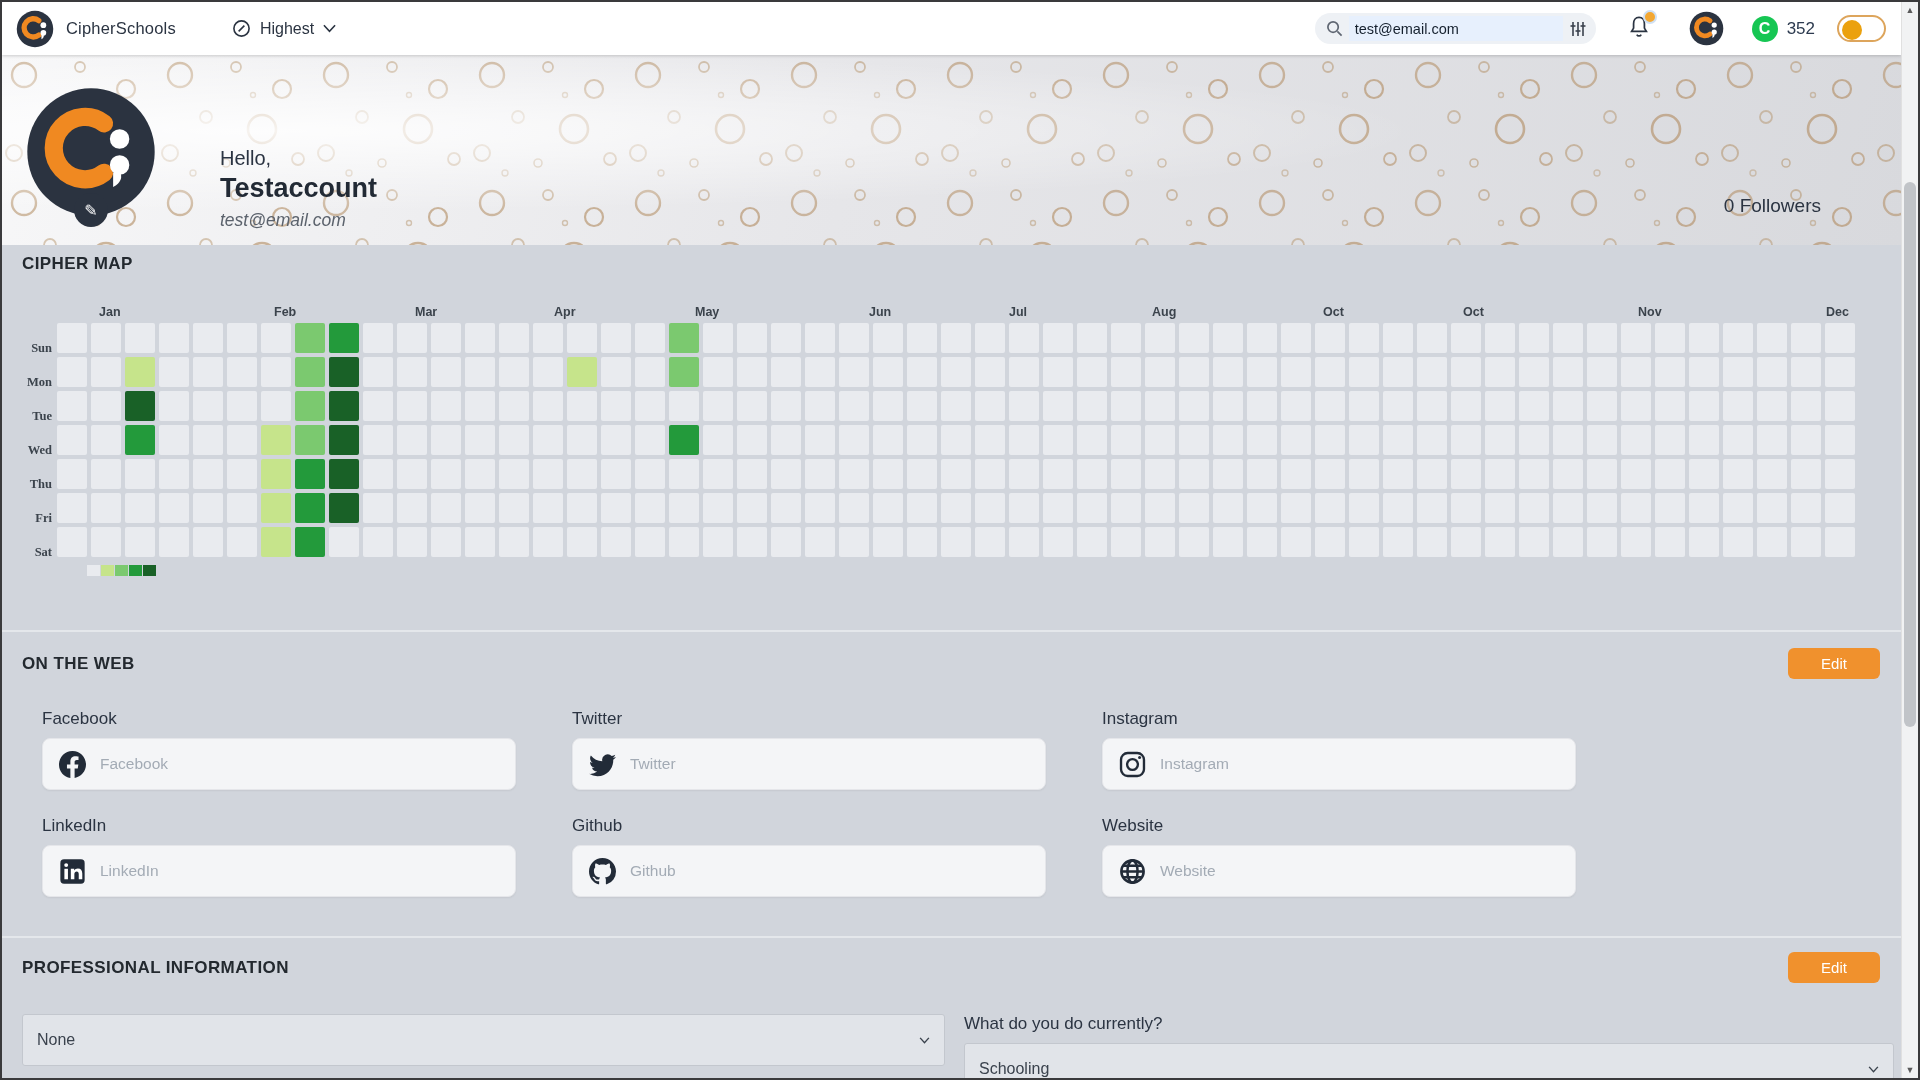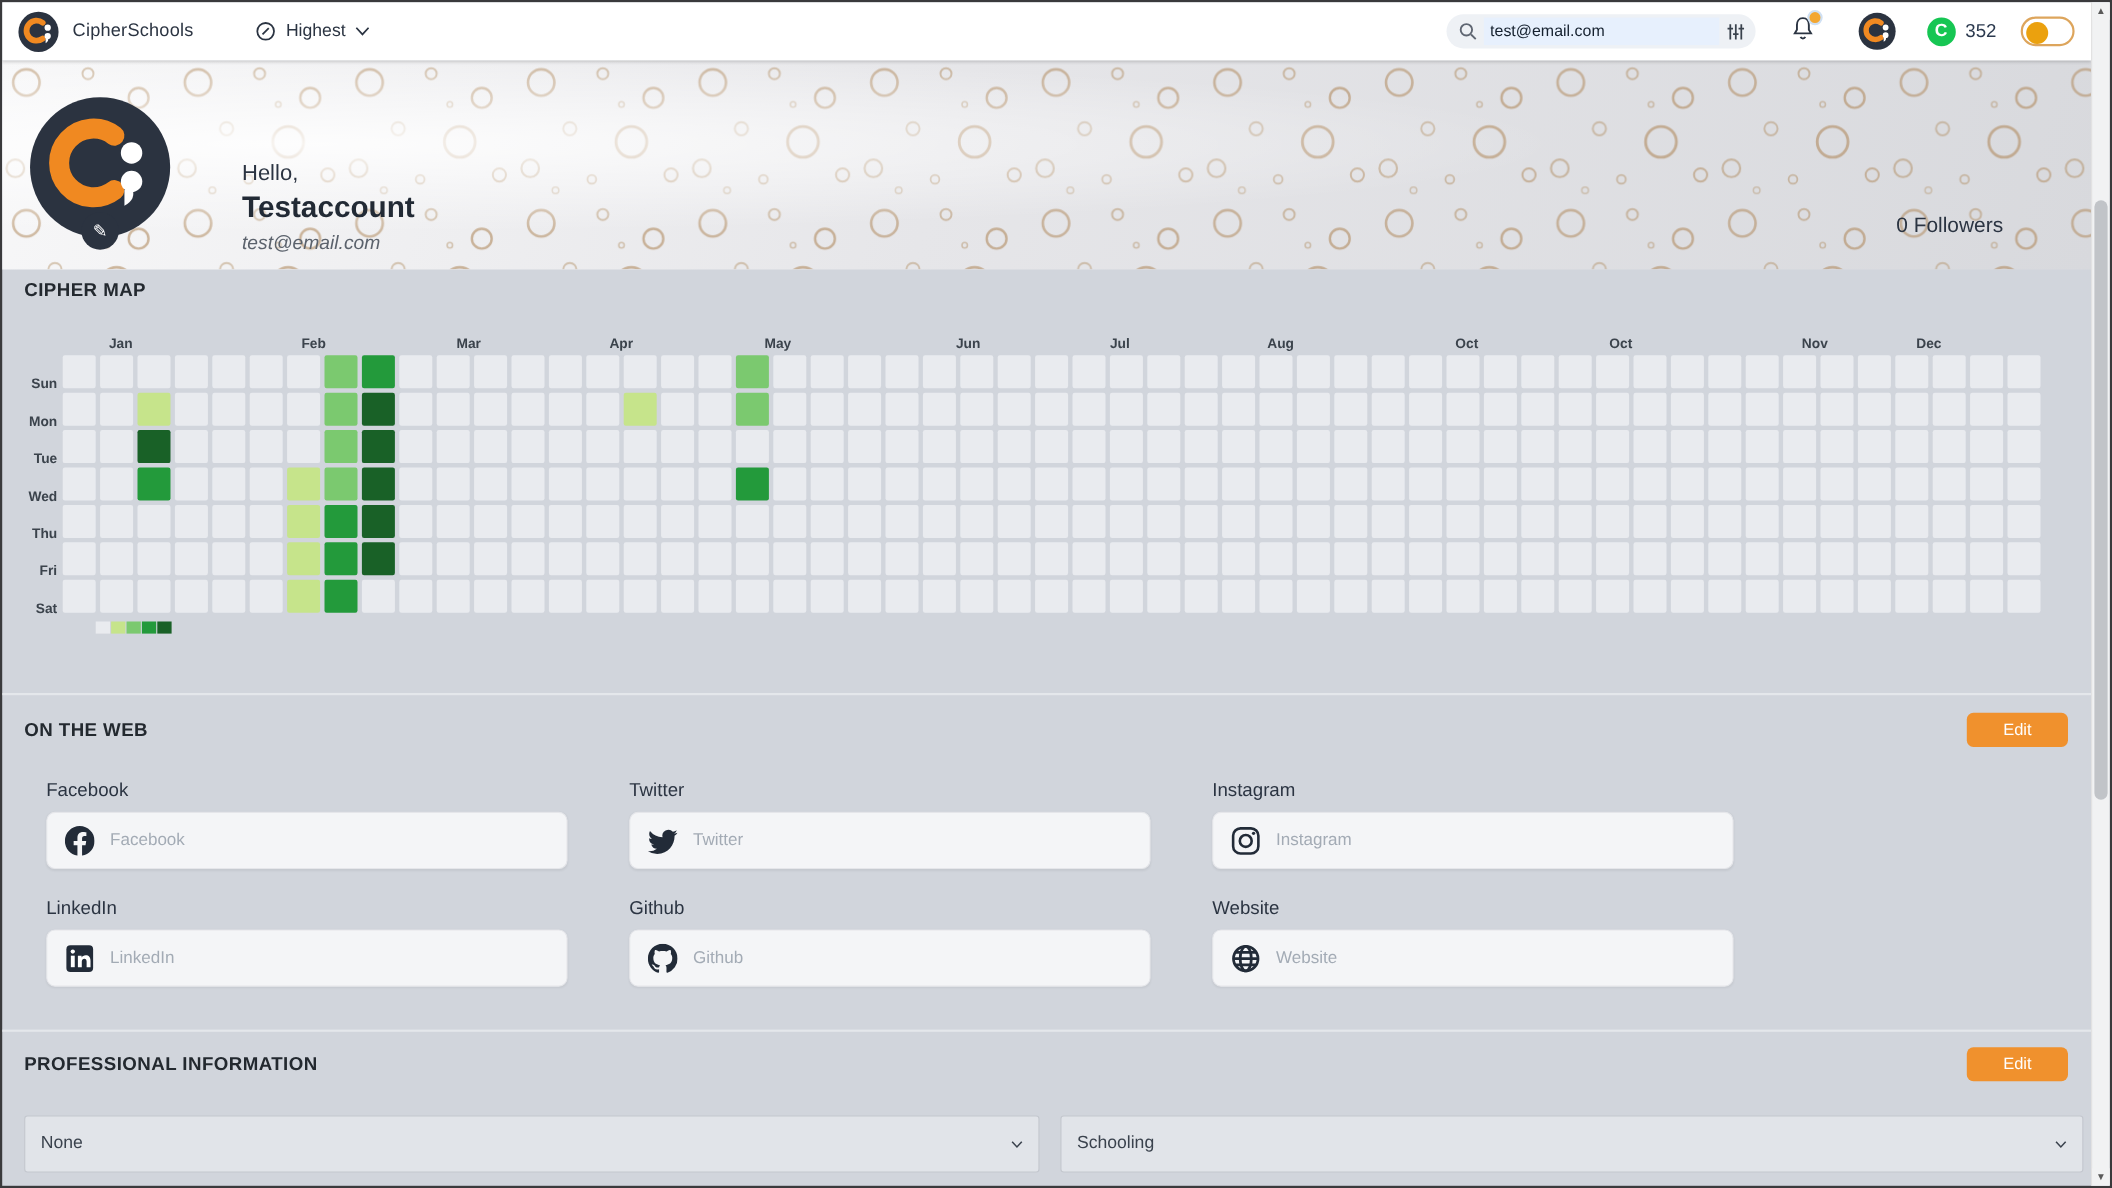--- a/index.html
+++ b/index.html
@@ -62,21 +62,21 @@
   .content { position:relative; padding:0 21px 0 20px; }
   .section-title { font-size:17px; font-weight:bold; color:#23292f; letter-spacing:.4px; }
   .divider { height:2px; background:#e4e7eb; margin:0 -21px 0 -20px; }
   .section-head { display:flex; align-items:center; justify-content:space-between; }
   .edit-btn { width:92px; height:31px; background:#f0912d; color:#fff; border:none; border-radius:6px;
               font-size:15px; font-family:inherit; cursor:pointer; }
 
   
   .section-cipher { padding-top:9px; padding-bottom:54px; }
   .heatmap { display:flex; margin-top:33px; }
-  .day-col { width:30px; padding-top:16px; margin-right:5px; }
+  .day-col { width:30px; padding-top:16px; margin-right:5px;font-family:Liberation Serif, serif; }
   .day-label { height:34px; display:flex; align-items:flex-end; justify-content:flex-end;
                font-size:12.5px; font-weight:bold; color:#3b434c; padding-bottom:1px; }
   .grid-wrap { position:relative; padding-top:16px; }
   .month-label { position:absolute; top:-2px; font-size:12.5px; font-weight:bold; color:#3b434c; }
   .hm-grid { display:grid; grid-template-columns:repeat(53,30px); grid-auto-rows:30px; gap:4px; }
   .hm-cell { border-radius:2px; }
   .legend { display:flex; gap:1px; margin:8px 0 0 30px; }
   .legend-swatch { width:13px; height:11px; }
 
   
@@ -248,21 +248,21 @@
                 <span class="month-label" style="left: 217px;">Feb</span>
                 <span class="month-label" style="left: 358px;">Mar</span>
                 <span class="month-label" style="left: 497px;">Apr</span>
                 <span class="month-label" style="left: 638px;">May</span>
                 <span class="month-label" style="left: 812px;">Jun</span>
                 <span class="month-label" style="left: 952px;">Jul</span>
                 <span class="month-label" style="left: 1095px;">Aug</span>
                 <span class="month-label" style="left: 1266px;">Oct</span>
                 <span class="month-label" style="left: 1406px;">Oct</span>
                 <span class="month-label" style="left: 1581px;">Nov</span>
-                <span class="month-label" style="left: 1637px; padding-left: 48px;">Dec</span>
+                <span class="month-label" style="left: 1721px; padding-left: 48px;">Dec</span>
               </div>
             <div class="hm-grid">
                 <div class="hm-cell" style="background: rgb(233, 235, 239);"></div>
                 <div class="hm-cell" style="background: rgb(233, 235, 239);"></div>
                 <div class="hm-cell" style="background: rgb(233, 235, 239);"></div>
                 <div class="hm-cell" style="background: rgb(233, 235, 239);"></div>
                 <div class="hm-cell" style="background: rgb(233, 235, 239);"></div>
                 <div class="hm-cell" style="background: rgb(233, 235, 239);"></div>
                 <div class="hm-cell" style="background: rgb(233, 235, 239);"></div>
                 <div class="hm-cell" style="background: rgb(123, 201, 111);"></div>
@@ -746,20 +746,21 @@
             <div class="select-box">
               <span>None</span>
               <span class="icon">
                 <svg width="11" height="7" viewBox="0 0 12 8" fill="none" stroke="#3a424d" stroke-width="1.6">
                   <polyline points="1,1 6,6.5 11,1"></polyline>
                 </svg>
               </span>
             </div>
           </div>
           <div>
+            <div class="select-label">What do you do currently?</div>
             <div class="select-box">
               <span>Schooling</span>
               <span class="icon">
                 <svg width="11" height="7" viewBox="0 0 12 8" fill="none" stroke="#3a424d" stroke-width="1.6">
                   <polyline points="1,1 6,6.5 11,1"></polyline>
                 </svg>
               </span>
             </div>
           </div>
         </div>

